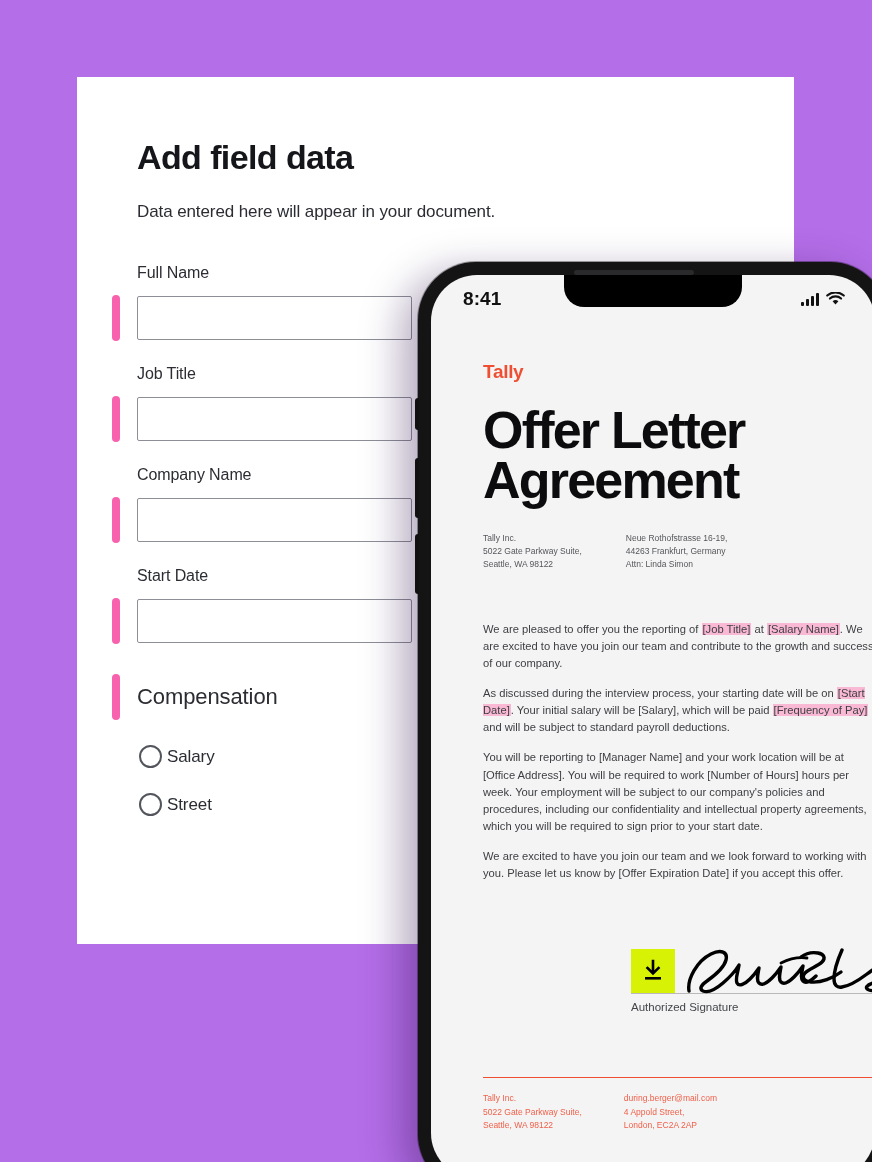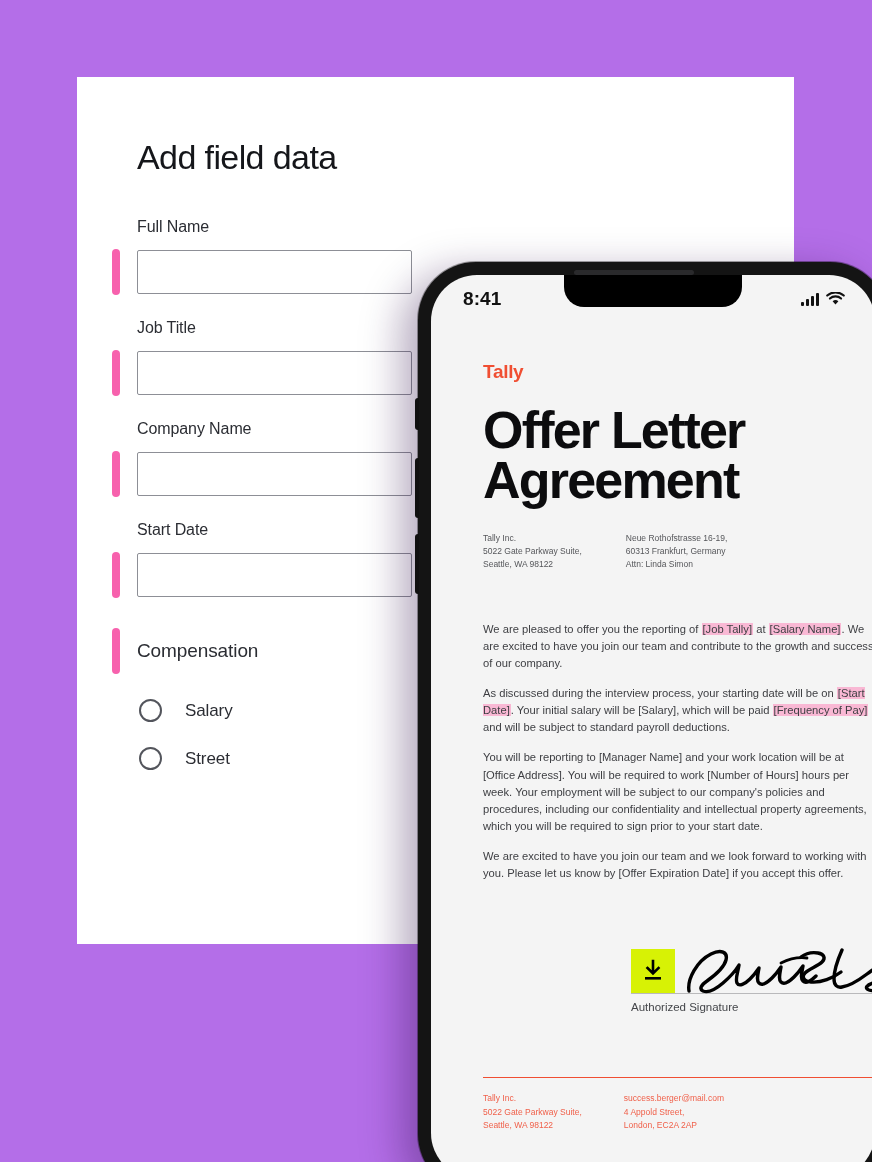--- a/index.html
+++ b/index.html
@@ -25,21 +25,21 @@
     height: 867px;
     background: #ffffff;
   }
 
   .form-inner {
     padding: 62px 0 0 60px;
   }
 
   .page-title {
     font-size: 34px;
-    font-weight: normal;
+    font-weight: bold;
     color: #15161a;
     letter-spacing: -0.6px;
     line-height: 1.1;
   }
 
   .page-subtitle {
     margin-top: 26px;
     font-size: 17px;
     color: #2b2d33;
     letter-spacing: -0.1px;
@@ -95,42 +95,42 @@
   }
 
   .comp-heading-row {
     display: flex;
     align-items: center;
     margin-left: -25px;
   }
 
   .comp-heading {
     margin-left: 17px;
-    font-size: 19px;
+    font-size: 22px;
     color: #2b2d33;
     letter-spacing: -0.1px;
   }
 
   .radio-row {
     display: flex;
     align-items: center;
     margin-top: 25px;
     margin-left: 2px;
   }
 
   .radio-circle {
     width: 23px;
     height: 23px;
     border: 2px solid #53555c;
     border-radius: 50%;
     flex: 0 0 auto;
   }
 
   .radio-label {
-    margin-left: 23px;
+    margin-left: 5px;
     font-size: 17px;
     color: #2b2d33;
     letter-spacing: -0.1px;
     text-align: right;
   }
 
   
   .phone {
     position: absolute;
     left: 418px;
@@ -342,20 +342,21 @@
     color: #f0604a;
   }
 </style>
 </head>
 <body>
 
 <div class="form-card">
   <div class="form-inner">
 
     <h1 class="page-title">Add field data</h1>
+    <p class="page-subtitle">Data entered here will appear in your document.</p>
 
     <div class="fields">
 
       <div class="field-block">
         <label class="field-label">Full Name</label>
         <div class="field-row">
           <span class="accent-bar"></span>
           <input class="text-input" type="text" placeholder="" style="">
         </div>
       </div>
@@ -440,27 +441,27 @@
       </div>
 
       <div class="addr-block">
         <div>
           <div>Tally Inc.</div>
           <div>5022 Gate Parkway Suite,</div>
           <div>Seattle, WA 98122</div>
         </div>
         <div>
           <div>Neue Rothofstrasse 16-19,</div>
-          <div>60313 Frankfurt, Germany</div>
+          <div>44263 Frankfurt, Germany</div>
           <div>Attn: Linda Simon</div>
         </div>
       </div>
 
       <div class="doc-body">
-        <p><span>We are pleased to offer you the reporting of </span><mark>[Job Tally]</mark><span> at </span><mark>[Salary Name]</mark><span>. We are excited to have you join our team and contribute to the growth and success of our company.</span></p>
+        <p><span>We are pleased to offer you the reporting of </span><mark>[Job Title]</mark><span> at </span><mark>[Salary Name]</mark><span>. We are excited to have you join our team and contribute to the growth and success of our company.</span></p>
 
         <p><span>As discussed during the interview process, your starting date will be on </span><mark>[Start Date]</mark><span>. Your initial salary will be [Salary], which will be paid </span><mark>[Frequency of Pay]</mark><span> and will be subject to standard payroll deductions.</span></p>
 
         <p>You will be reporting to [Manager Name] and your work location will be at [Office Address]. You will be required to work [Number of Hours] hours per week. Your employment will be subject to our company's policies and procedures, including our confidentiality and intellectual property agreements, which you will be required to sign prior to your start date.</p>
 
         <p>We are excited to have you join our team and we look forward to working with you. Please let us know by [Offer Expiration Date] if you accept this offer.</p>
       </div>
 
       <div class="sig-area">
         <div class="sig-row">
@@ -482,21 +483,21 @@
 
       <div class="doc-footer">
         <div class="footer-rule"></div>
         <div class="footer-cols">
           <div>
             <div>Tally Inc.</div>
             <div>5022 Gate Parkway Suite,</div>
             <div>Seattle, WA 98122</div>
           </div>
           <div>
-            <div>success.berger@mail.com</div>
+            <div>during.berger@mail.com</div>
             <div>4 Appold Street,</div>
             <div>London, EC2A 2AP</div>
           </div>
         </div>
       </div>
 
     </div>
   </div>
 </div>
 

